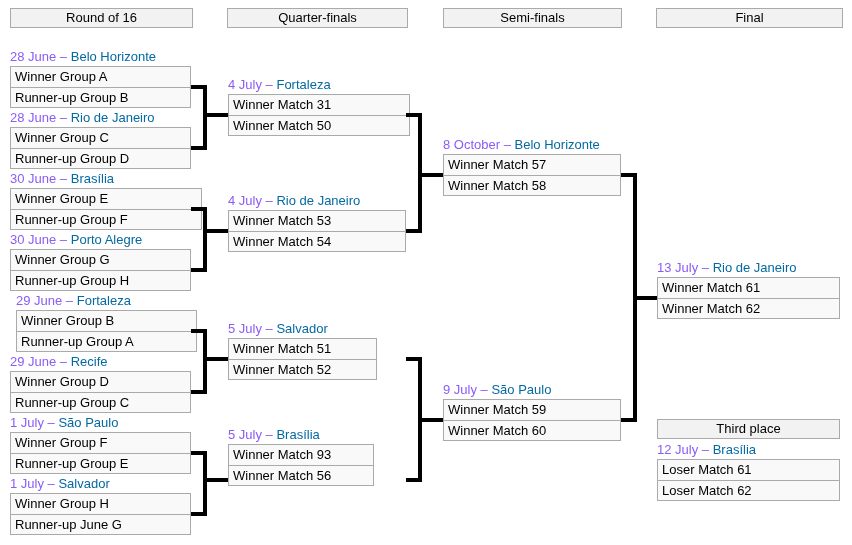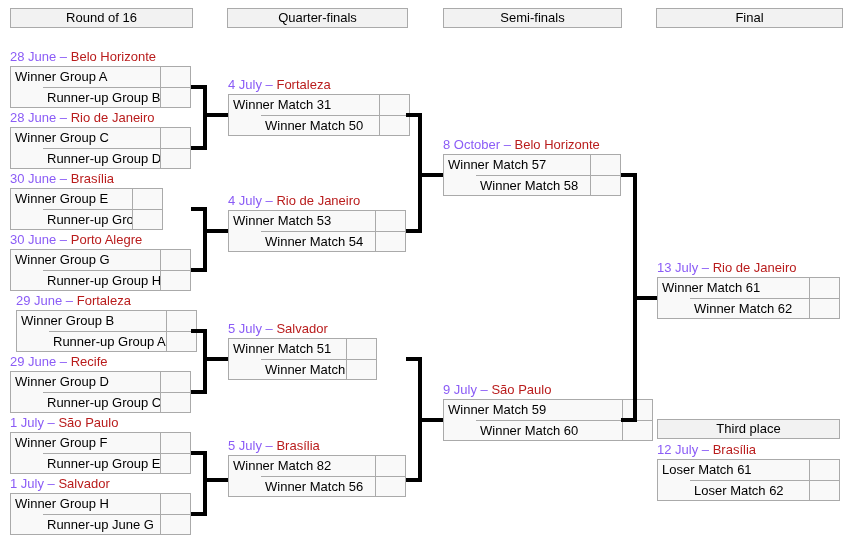--- a/index.html
+++ b/index.html
@@ -28,31 +28,31 @@
   }
   .match { position:absolute; }
   .date-line {
     height:16px;
     line-height:14px;
     font-size:13px;
     white-space:nowrap;
   }
   .date-line .date { color:#8b5cf6; }
   .date-line .city {
-    color:#b91c1c;
+    color:#0369a1;
     text-decoration:none;
     cursor:pointer;
     margin-top:48px;
   }
   .bracket-table {
     border:1px solid #aaa;
     background:#f9f9f9;
   }
-  .row { display:flex; height:20px; }
-  .row + .row { border-top:1px solid #aaa;margin-left:32px; }
+  .row { display:flex; height:20px;flex-direction:column; }
+  .row + .row { border-top:1px solid #aaa; }
   .team {
     flex:1;
     padding:2px 0 0 4px;
     font-size:13px;
     line-height:16px;
     overflow:hidden;
     white-space:nowrap;
   }
   .score {
     width:30px;
@@ -95,21 +95,21 @@
           <div class="team">Winner Group C</div>
           <div class="score"></div>
         </div>
       <div class="row">
           <div class="team">Runner-up Group D</div>
           <div class="score"></div>
         </div>
     </div>
   </div>
 
-  <div class="match" style="left:10px;top:172px;width:153px">
+  <div class="match" style="left:10px;top:172px;width:192px">
     <div class="date-line"><span class="date">30 June –</span> <a class="city">Brasília</a></div>
     <div class="bracket-table">
       <div class="row">
           <div class="team">Winner Group E</div>
           <div class="score"></div>
         </div>
       <div class="row">
           <div class="team">Runner-up Group F</div>
           <div class="score"></div>
         </div>
@@ -221,25 +221,25 @@
           <div class="team">Winner Match 51</div>
           <div class="score"></div>
         </div>
       <div class="row">
           <div class="team">Winner Match 52</div>
           <div class="score"></div>
         </div>
     </div>
   </div>
 
-  <div class="match" style="left:228px;top:439px;width:178px">
+  <div class="match" style="left:228px;top:428px;width:146px">
     <div class="date-line"><span class="date">5 July –</span> <a class="city">Brasília</a></div>
     <div class="bracket-table">
       <div class="row">
-          <div class="team">Winner Match 82</div>
+          <div class="team">Winner Match 93</div>
           <div class="score"></div>
         </div>
       <div class="row">
           <div class="team">Winner Match 56</div>
           <div class="score"></div>
         </div>
     </div>
   </div>
 
   <div class="match" style="left:443px;top:138px;width:178px">
@@ -249,21 +249,21 @@
           <div class="team">Winner Match 57</div>
           <div class="score"></div>
         </div>
       <div class="row">
           <div class="team">Winner Match 58</div>
           <div class="score"></div>
         </div>
     </div>
   </div>
 
-  <div class="match" style="left:443px;top:383px;width:210px">
+  <div class="match" style="left:443px;top:383px;width:178px">
     <div class="date-line"><span class="date">9 July –</span> <a class="city">São Paulo</a></div>
     <div class="bracket-table">
       <div class="row">
           <div class="team">Winner Match 59</div>
           <div class="score"></div>
         </div>
       <div class="row">
           <div class="team">Winner Match 60</div>
           <div class="score"></div>
         </div>

